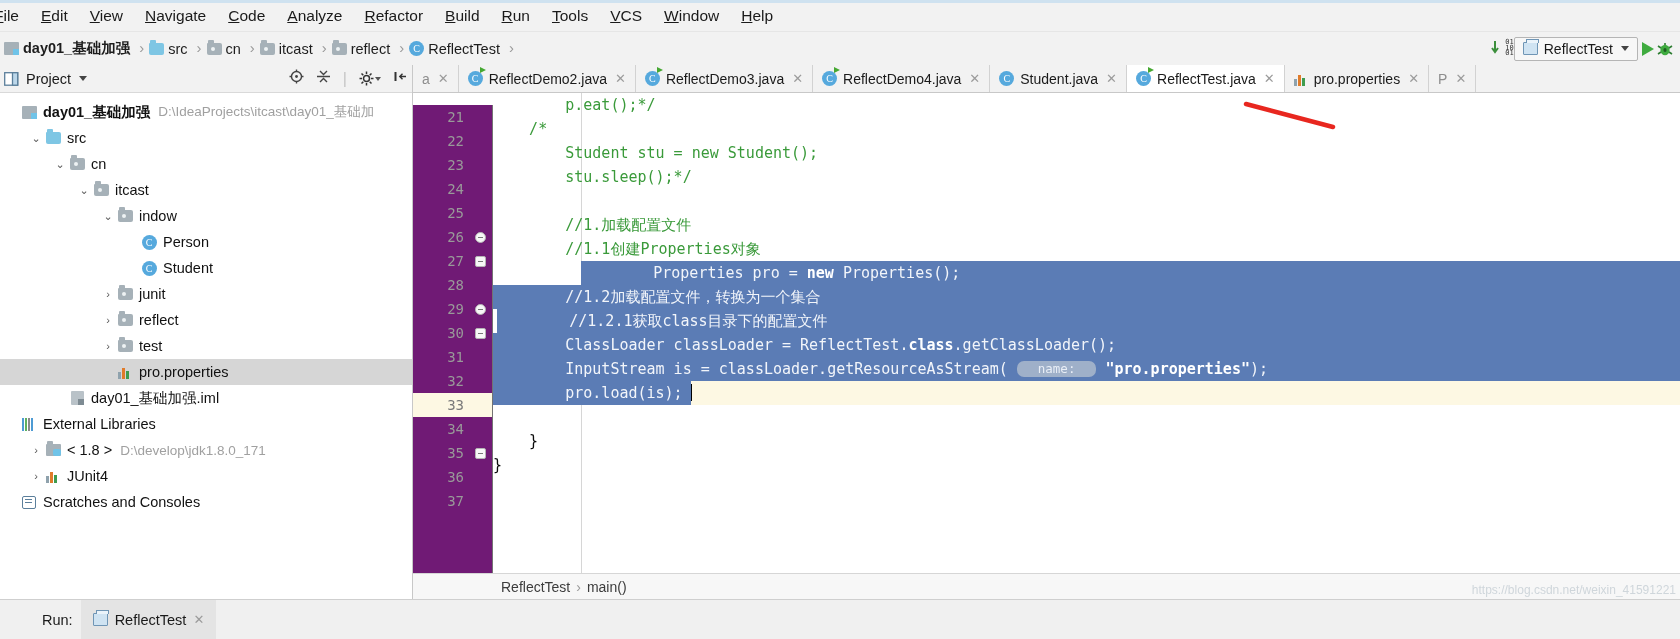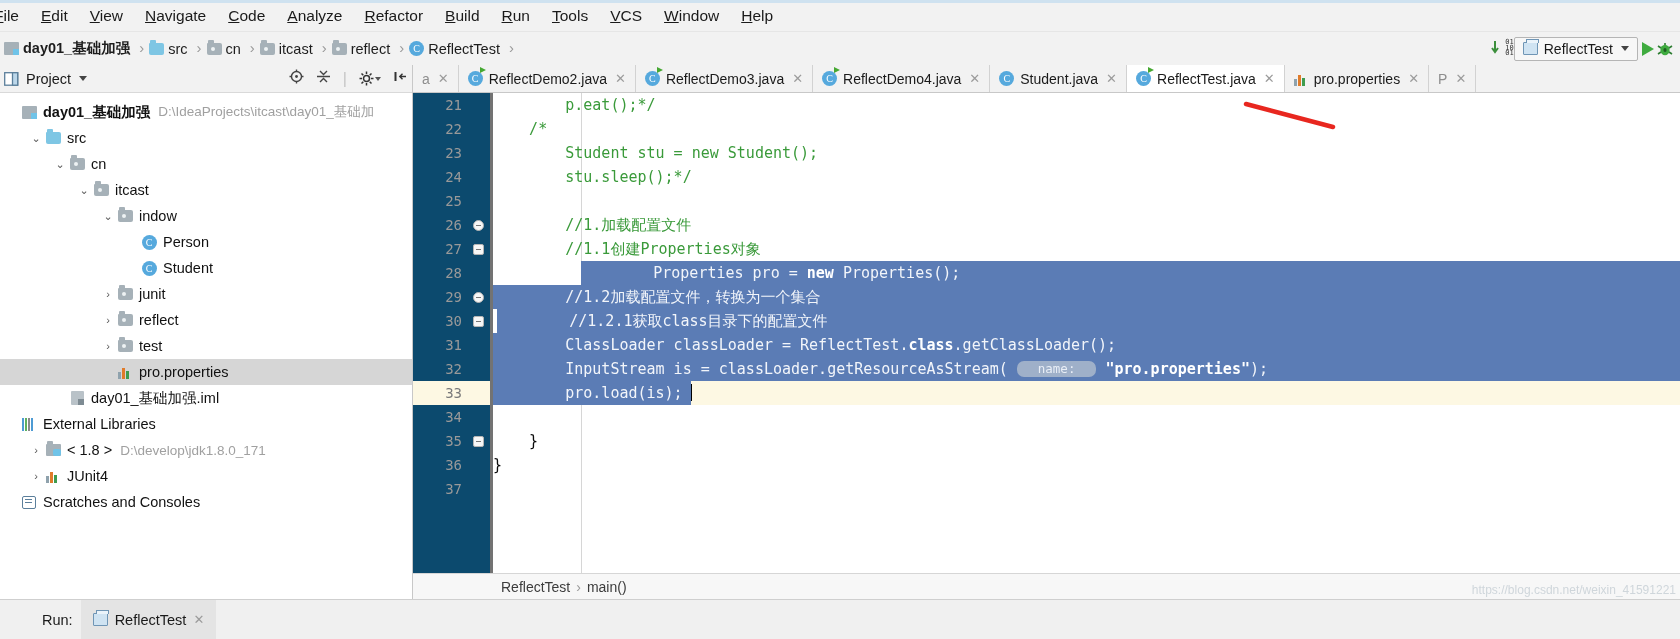--- a/index.html
+++ b/index.html
@@ -148,23 +148,24 @@
     white-space: nowrap;
     cursor: default;
   }
   .etab.active { background: #ffffff; }
   .etab .x { color: #9b9b9b; font-size: 13px; margin-left: 2px; }
 
   .editorbody { flex: 1 1 auto; display: flex; min-height: 0; position: relative; background: #fff; }
 
   .gutter {
     width: 80px; flex: 0 0 80px;
-    background: #0c4a6e;
-    border-right: 3px solid #737373;
+    background: #701a75;
+    border-right: 1px solid #737373;
     position: relative;
+    margin-top: 12px;
   }
   .gnum {
     height: 24px; line-height: 24px;
     text-align: right; padding-right: 28px;
     font-family: "DejaVu Sans Mono", monospace;
     font-size: 14px; color: #999;
   }
   .gnum.cur { background: #fdf8e3; color: #7a7a7a; }
   .fold {
     position: absolute; right: 6px;

